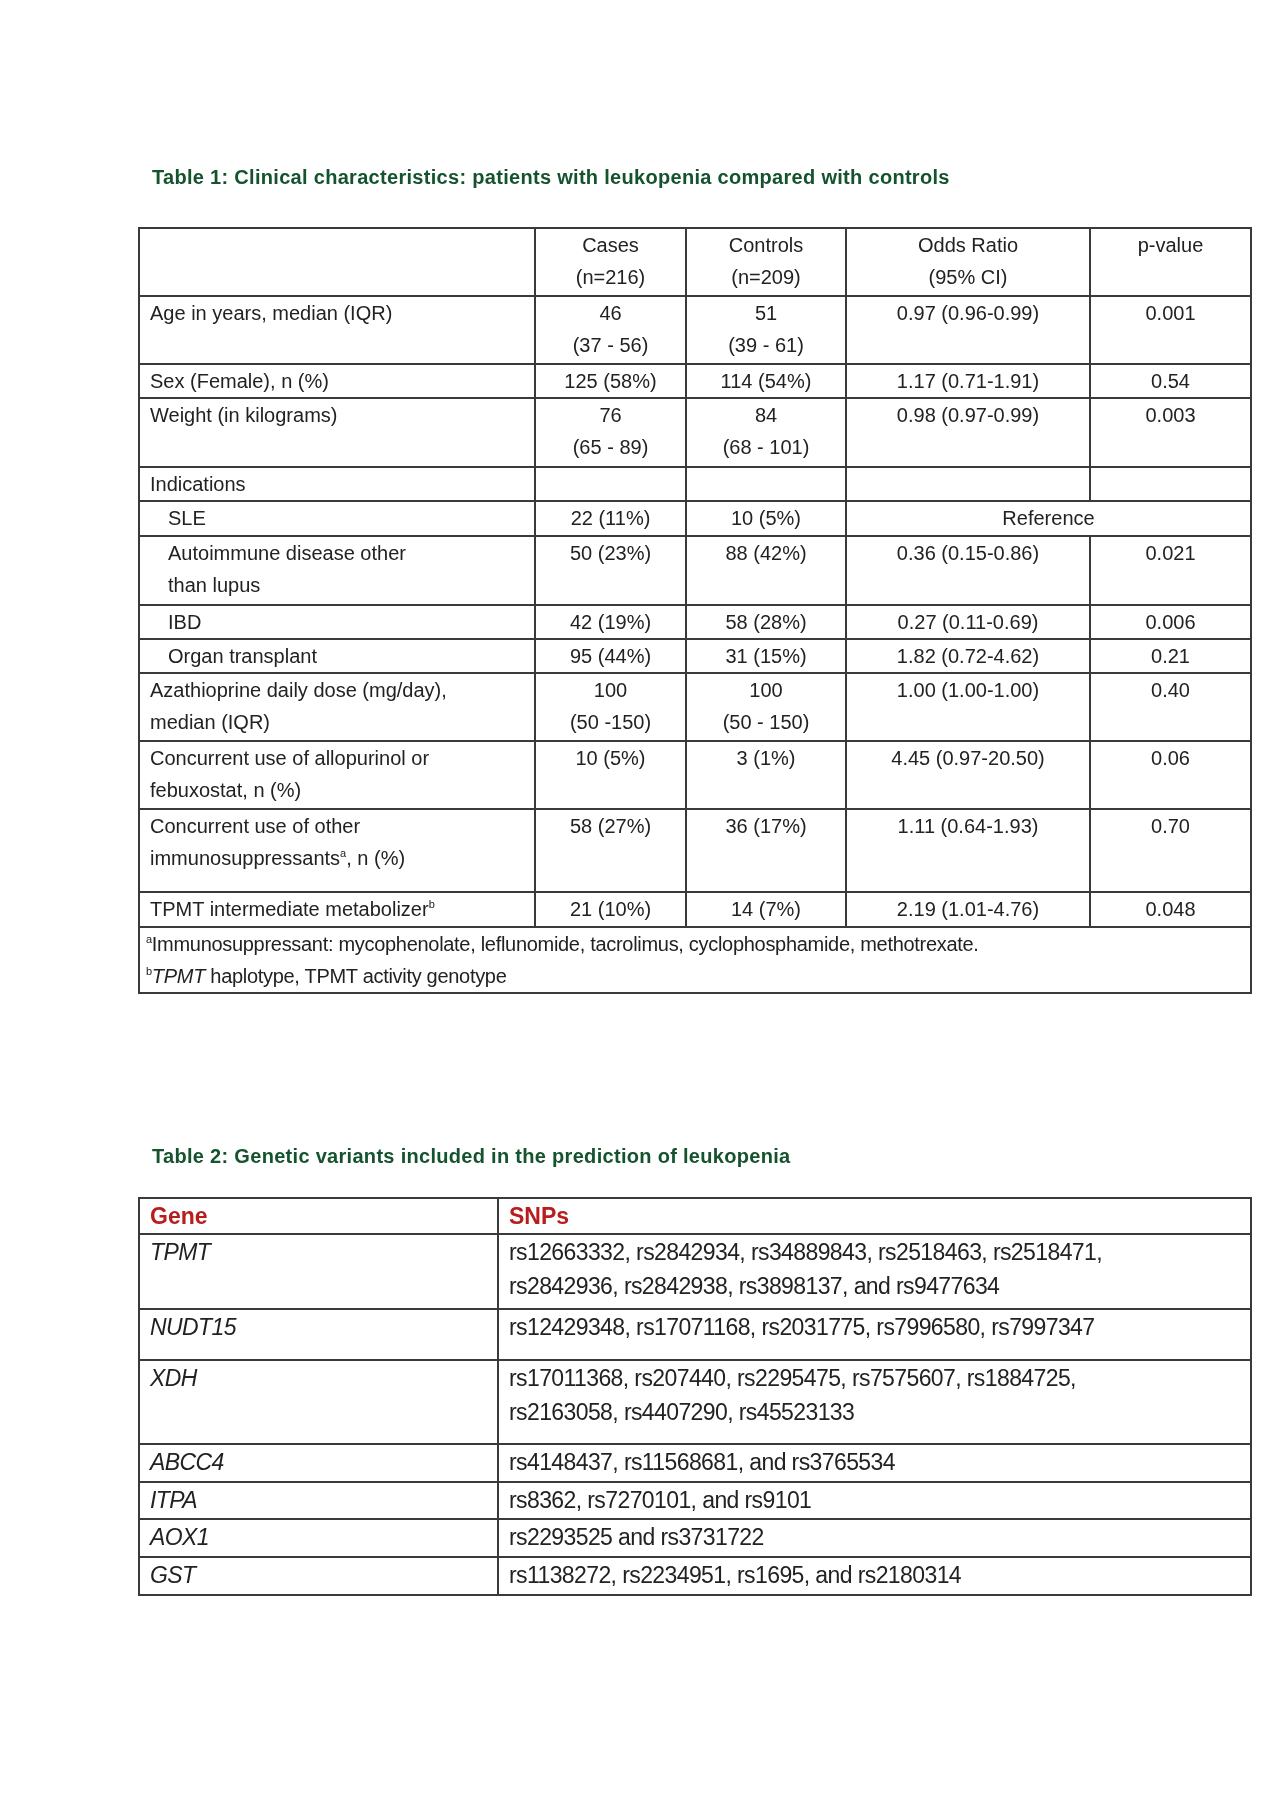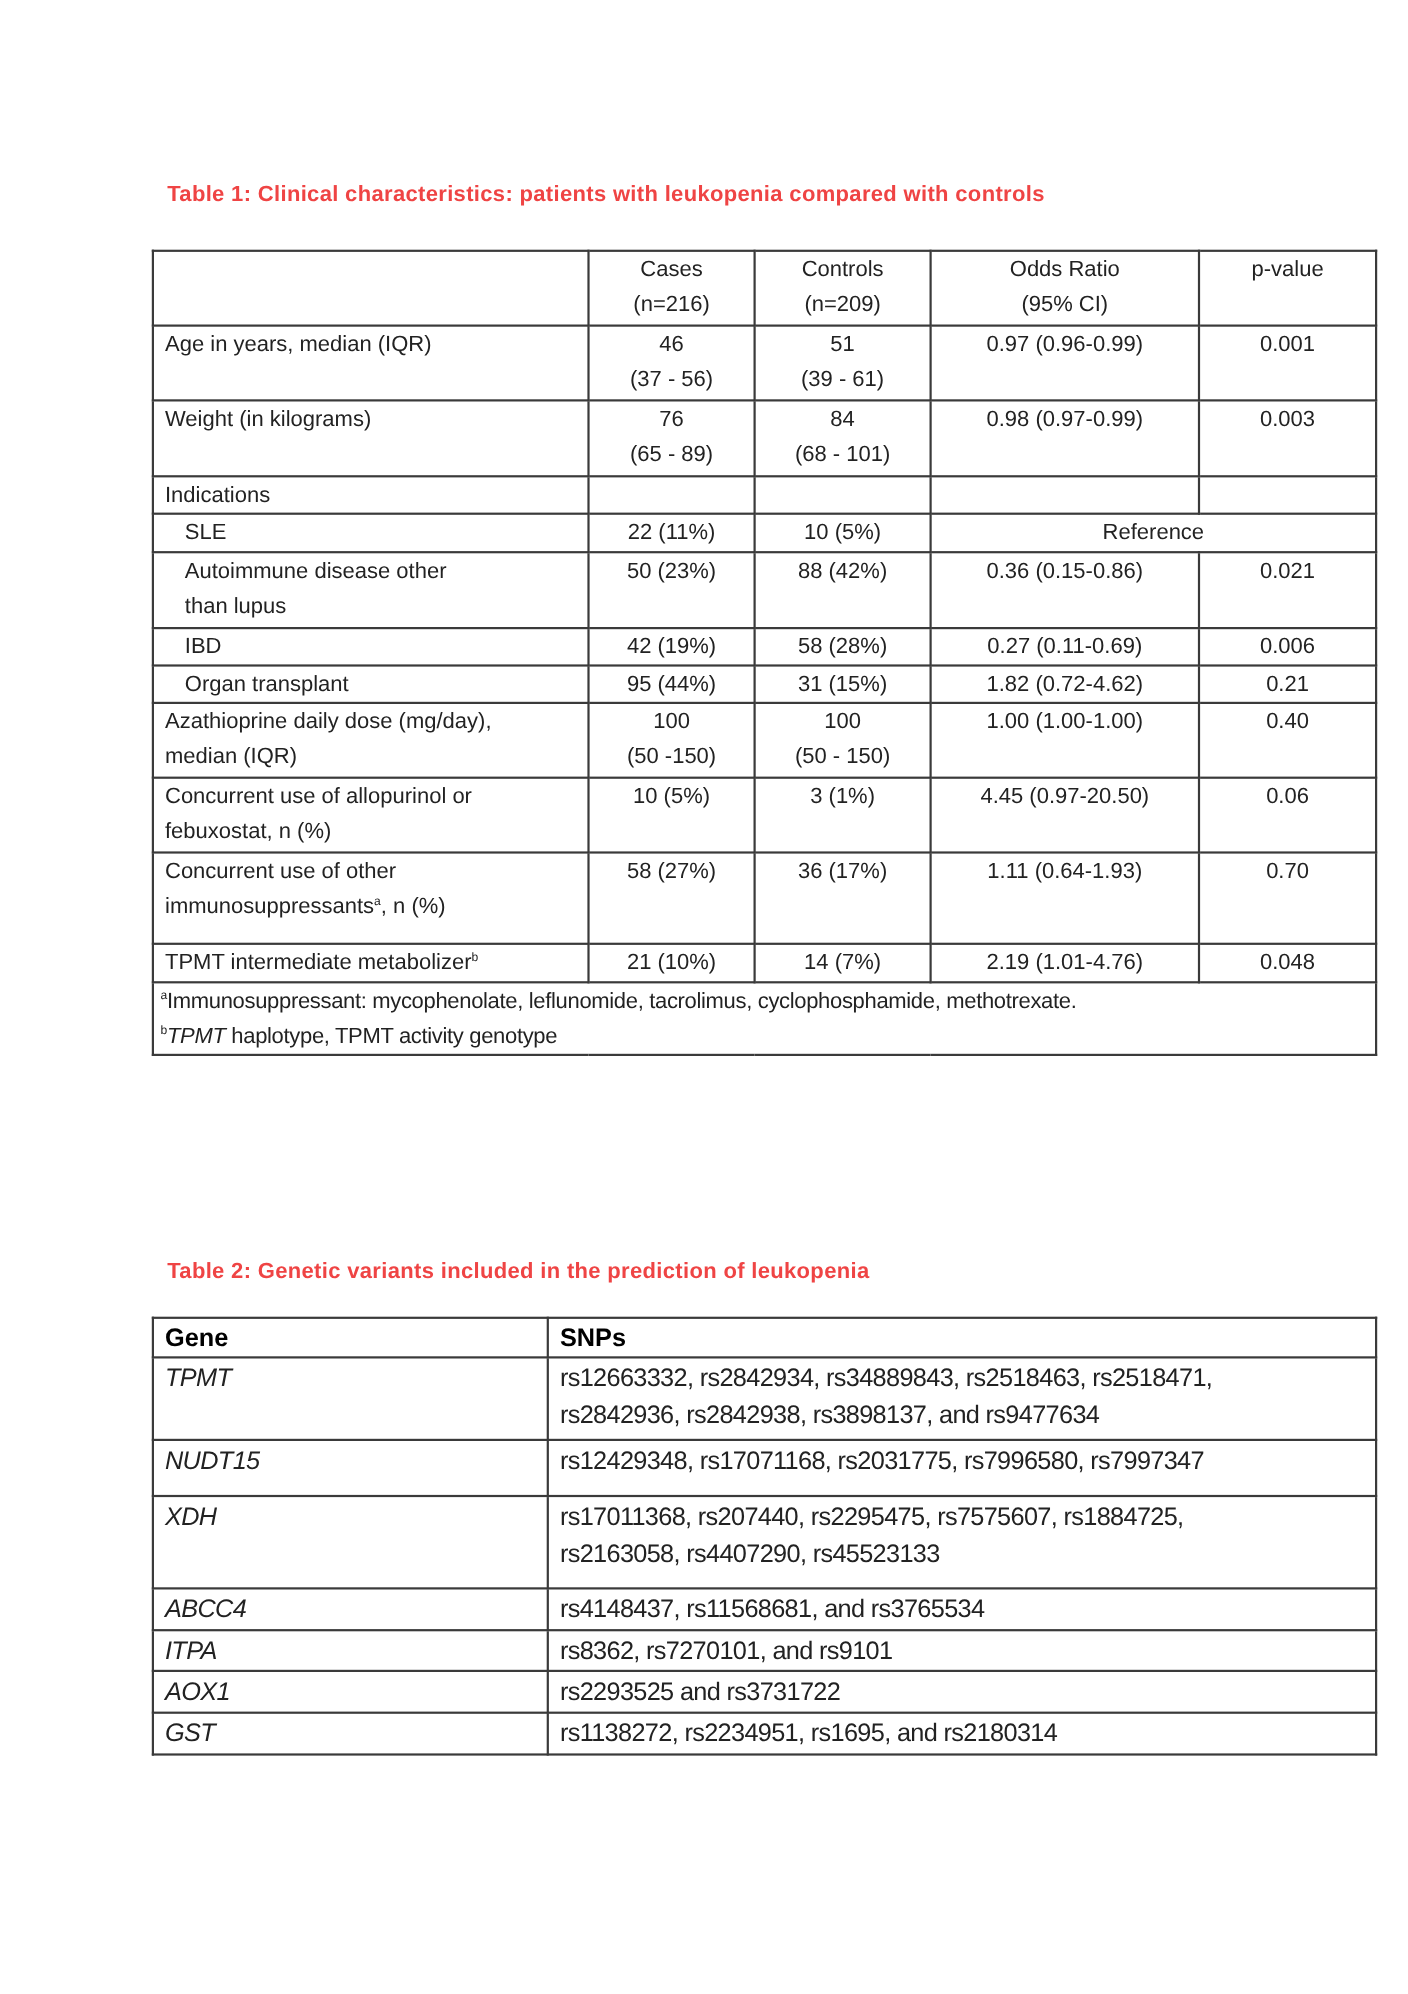--- a/index.html
+++ b/index.html
@@ -1,25 +1,25 @@
 <!DOCTYPE html>
 <html><head>
 <meta charset="utf-8">
 <style>
   html, body { margin: 0; padding: 0; background: #ffffff; }
   body { width: 1280px; height: 1813px; position: relative; font-family: "Liberation Sans", sans-serif; color: #1a1a1a; overflow: hidden; }
-  .title { position: absolute; left: 152px; font-weight: bold; font-size: 20px; color: #ef4444; letter-spacing: 0.3px; white-space: nowrap; }
+  .title { position: absolute; left: 152px; font-weight: bold; font-size: 20px; color: #14532d; letter-spacing: 0.3px; white-space: nowrap; }
   table { position: absolute; border-collapse: collapse; table-layout: fixed; font-size: 20px; }
   td { border: 2px solid #3a3a3a; vertical-align: top; padding: 0 10px; line-height: 32px; color: #222; }
   td.c { text-align: center; }
   td.ind { padding-left: 28px; margin-left: 28px; }
   .t1 { left: 138px; top: 227px; width: 1112px; }
   .t2 { left: 138px; top: 1197px; width: 1112px; font-size: 23px; }
   .t2 td { line-height: 34px; letter-spacing: -0.6px; }
-  .t2 td.hd { font-weight: bold; color: #000000; letter-spacing: 0; }
+  .t2 td.hd { font-weight: bold; color: #b91c1c; letter-spacing: 0; }
   .t2 td.gene { font-style: italic; }
   sup { font-size: 11px; vertical-align: super; line-height: 0; }
   .foot td { line-height: 32px; }
   i { font-style: italic; }
 </style>
 </head>
 <body>
 
 <div class="title" style="top:166px;">Table 1: Clinical characteristics: patients with leukopenia compared with controls</div>
 
@@ -54,20 +54,27 @@
           <div>46</div>
           <div>(37 - 56)</div>
         </td>
     <td class="c">
           <div>51</div>
           <div>(39 - 61)</div>
         </td>
     <td class="c">0.97 (0.96-0.99)</td>
     <td class="c">0.001</td>
   </tr>
+  <tr style="height:34px">
+    <td>Sex (Female), n (%)</td>
+    <td class="c">125 (58%)</td>
+    <td class="c">114 (54%)</td>
+    <td class="c">1.17 (0.71-1.91)</td>
+    <td class="c">0.54</td>
+  </tr>
   <tr style="height:69px">
     <td>Weight (in kilograms)</td>
     <td class="c">
           <div>76</div>
           <div>(65 - 89)</div>
         </td>
     <td class="c">
           <div>84</div>
           <div>(68 - 101)</div>
         </td>

